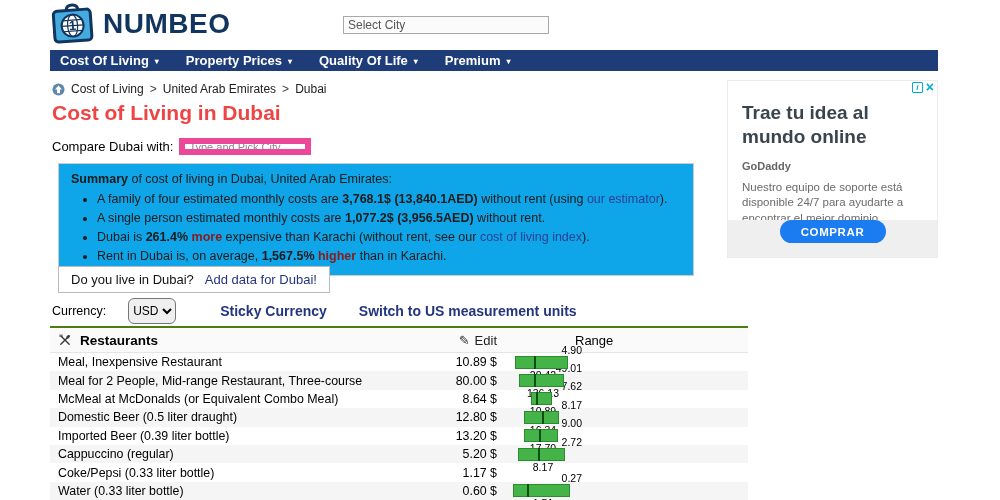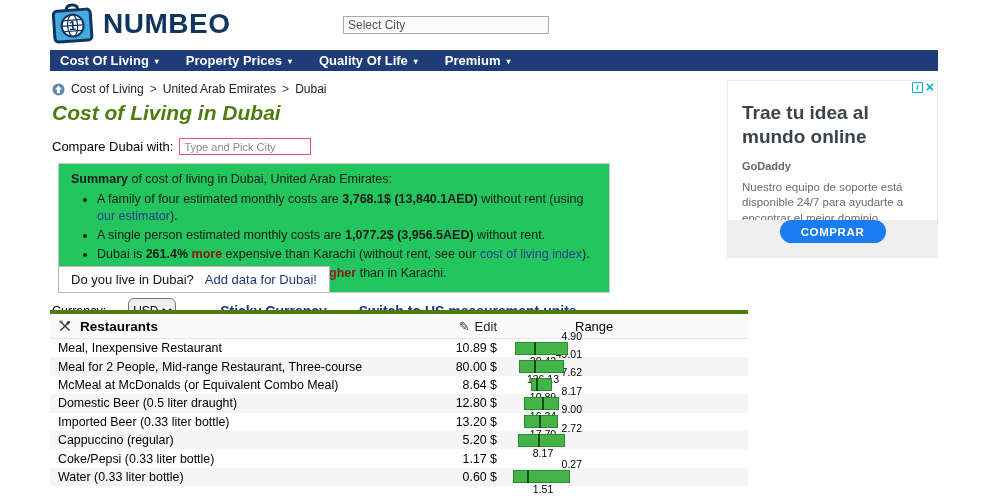--- a/index.html
+++ b/index.html
@@ -20,30 +20,30 @@
     display:flex; align-items:center; padding-left:10px; gap:27px; }
   .nav-item { color:#fff; font-weight:bold; font-size:13px; display:flex; align-items:center; gap:6px; cursor:pointer; }
   .nav-caret { font-size:8px; position:relative; top:1px; }
 
   
   .breadcrumb { position:absolute; left:52px; top:82px; font-size:12px; color:#222;
     display:flex; align-items:center; gap:6px; }
   .crumb { color:#222; }
   .crumb-sep { color:#444; }
 
-  .page-title { position:absolute; left:52px; top:101px; font-size:21px; font-weight:bold; color:#4d7c0f;font-style:italic; }
+  .page-title { position:absolute; left:52px; top:101px; font-size:21px; font-weight:bold; color:#ef4444; }
 
   .compare-row { position:absolute; left:52px; top:138px; font-size:13px; color:#000;
     display:flex; align-items:center; gap:6px; }
-  .compare-input { width:132px; height:17px; border:1px solid #ec4899; font-size:11px; padding:0 4px;
+  .compare-input { width:132px; height:17px; border:6px solid #ec4899; font-size:11px; padding:0 4px;
     font-family:"Liberation Sans",sans-serif; }
   .compare-input::placeholder { color:#888; opacity:1; }
 
   
-  .summary-box { position:absolute; left:58px; top:163px; width:552px; background:#22c55e;
+  .summary-box { position:absolute; left:58px; top:163px; width:636px; background:#0ea5e9;
     border:1px solid #ccc; padding:8px 12px; font-size:12.5px; color:#1a1a1a; }
   .summary-box ul { margin:5px 0 0 12px; padding-left:14px; }
   .summary-box li { margin-bottom:2px; line-height:1.36; }
   .seg-b { font-weight:bold; }
   .seg-l { color:#2b3f92; }
   .seg-r { color:#8b1a1a; font-weight:bold; }
 
   
   .live-box { position:absolute; left:58px; top:266px; border:1px solid #bbb; background:#fff;
     padding:5px 12px; font-size:13px; display:flex; gap:11px; align-items:center; }
@@ -52,21 +52,21 @@
 
   .currency-row { position:absolute; left:52px; top:298px; font-size:12.5px; color:#000;
     display:flex; align-items:center; }
   .currency-label { margin-right:22px; }
   .currency-select { font-size:12px; height:26px; font-family:"Liberation Sans",sans-serif;border-radius:6px; }
   .currency-link { color:#24357f; font-weight:bold; font-size:14px; cursor:pointer; }
   .link-sticky { margin-left:44px; }
   .link-units { margin-left:32px; }
 
   
-  .col-table { position:absolute; left:50px; top:310px; width:698px; border-top:4px solid #4d7c0f; }
+  .col-table { position:absolute; left:50px; top:326px; width:698px; border-top:2px solid #4d7c0f; }
   .t-header { height:25px; background:#fafafa; border-bottom:1px solid #e5e5e5; display:flex; align-items:center; }
   .h-name { width:337px; display:flex; align-items:center; gap:8px; padding-left:8px;
     font-weight:bold; font-size:13.5px; color:#000; }
   .h-edit { width:110px; display:flex; justify-content:flex-end; align-items:center; gap:5px;
     font-size:13px; color:#222; cursor:pointer; }
   .pencil { font-size:13px; color:#333; }
   .h-range { margin-left:78px; font-size:13px; color:#000; }
 
   .t-row { height:18.4px; display:flex; align-items:center; font-size:12.4px; color:#000; }
   .t-row.alt { background:#f5f5f5; }
@@ -245,21 +245,21 @@
           <div class="cell-range">
             <span class="r-low">8.17</span>
             <div class="bar-wrap" style="width: 35px;">
               <div class="bar"></div>
               <div class="bar-marker" style="left: calc(56.7% - 1px);"></div>
             </div>
             <span class="r-high">16.34</span>
           </div>
         </div>
         <div class="t-row">
-          <div class="cell-name">Imported Beer (0.33 liter bottle)</div>
+          <div class="cell-name">Imported Beer (0.39 liter bottle)</div>
           <div class="cell-price">13.20 $</div>
           <div class="cell-range">
             <span class="r-low">9.00</span>
             <div class="bar-wrap" style="width: 34px;">
               <div class="bar"></div>
               <div class="bar-marker" style="left: calc(48.3% - 1px);"></div>
             </div>
             <span class="r-high">17.70</span>
           </div>
         </div>

